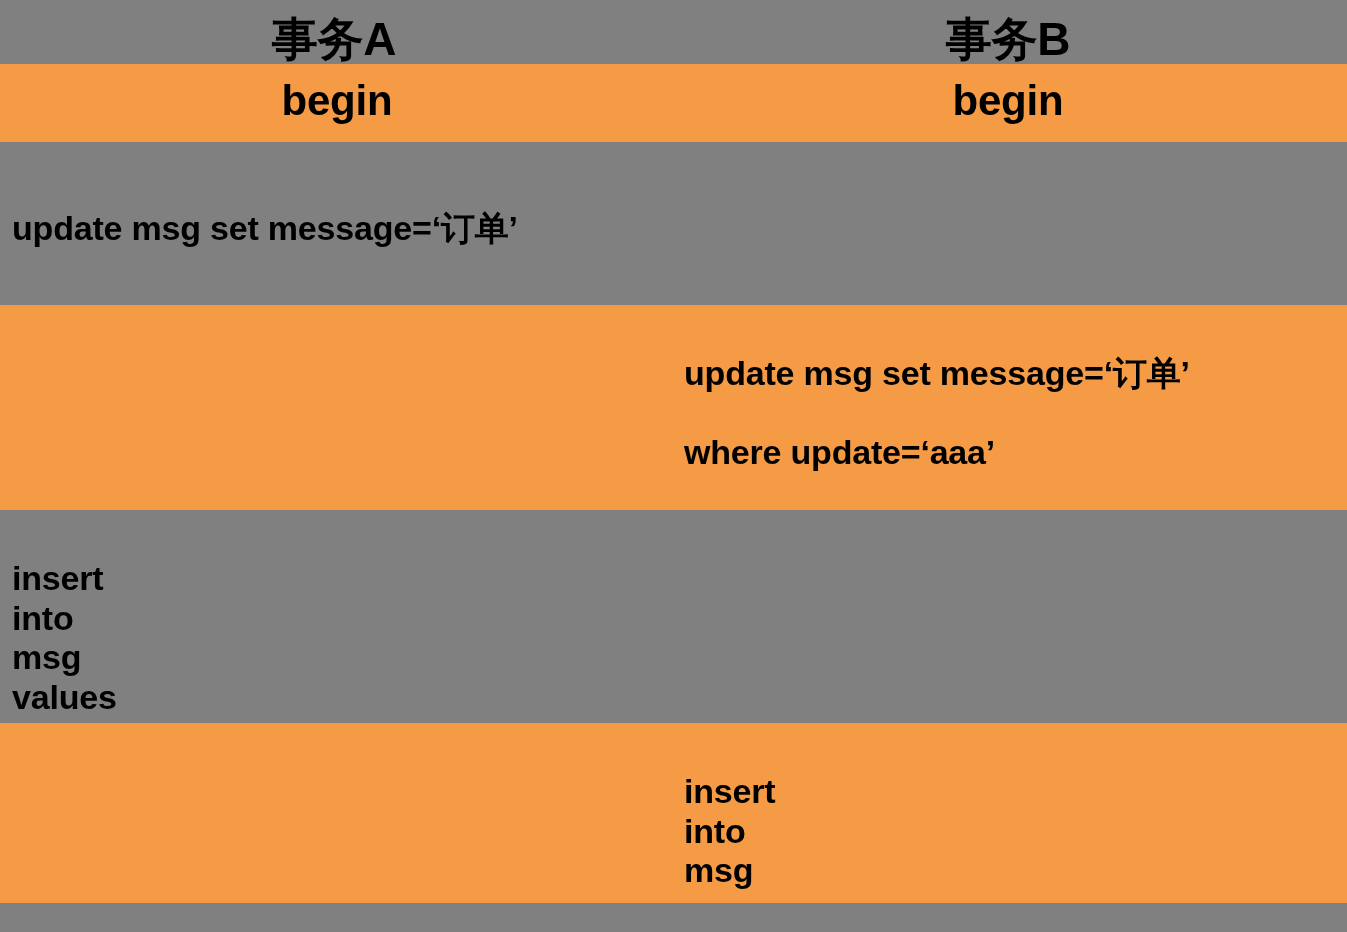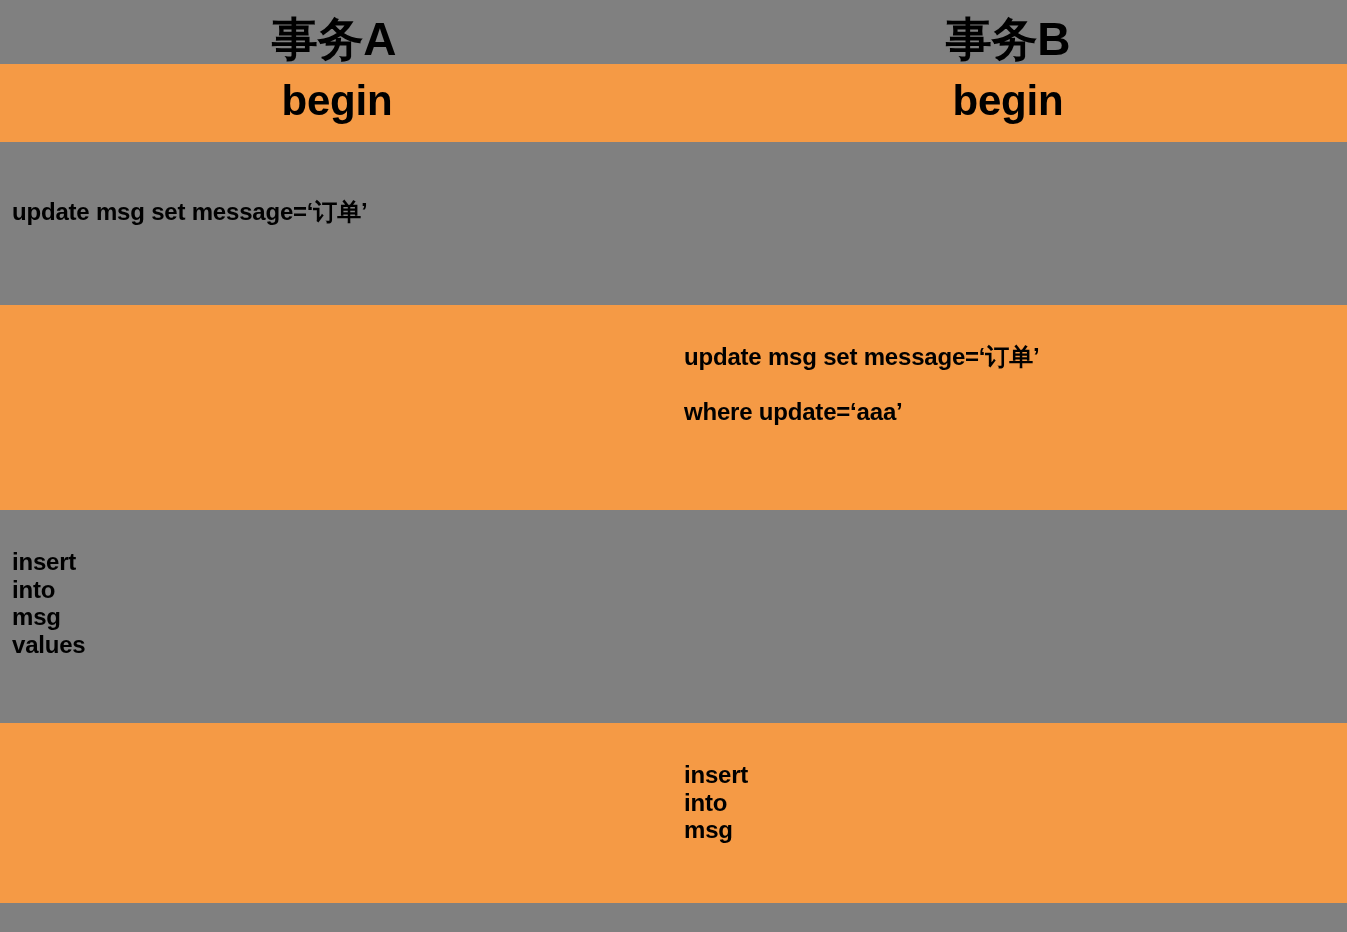--- a/index.html
+++ b/index.html
@@ -68,21 +68,21 @@
     text-align: center;
     font-size: 42px;
     line-height: 1.0;
     padding-top: 16px;
   }
   .cell.begin.col-a { left: 0;   width: 674px; }
   .cell.begin.col-b { left: 672px; width: 672px; }
 
   
   .cell.stmt {
-    font-size: 24px;
+    font-size: 34px;
     padding-top: 10px;
   }
   .cell.stmt.col-a { padding-left: 12px;  padding-right: 4px; }
   .cell.stmt.col-b { padding-left: 12px;  padding-right: 0;   }
 
   
   .cell.stmt.justified { text-align: justify; text-align-last: left; }
   .cell.stmt.justified .jline { display: block; }
   .cell.stmt.justified .jline.spread {
     text-align: justify;

